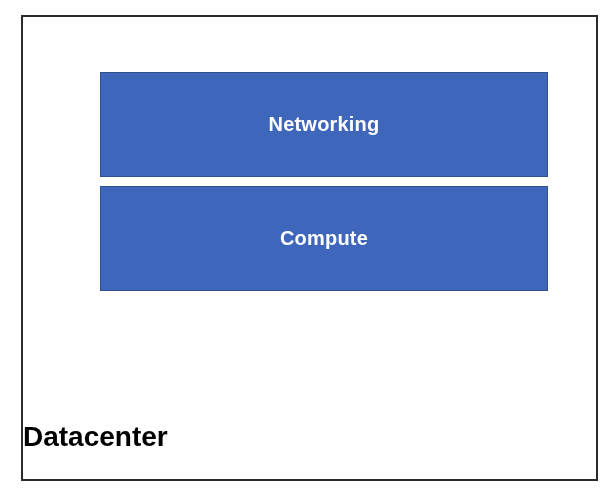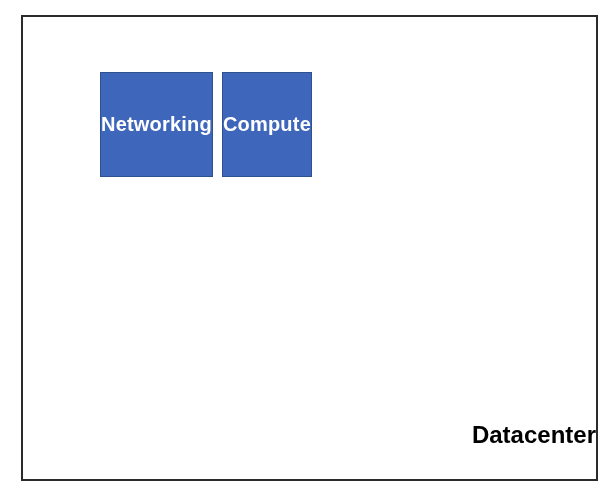--- a/index.html
+++ b/index.html
@@ -26,21 +26,21 @@
     box-sizing: border-box;
     border: 2px solid var(--frame-border, #2b2b2b);
     background: #ffffff;
   }
   .stack {
     position: absolute;
     left: 77px;
     top: 55px;
     width: 448px;
     display: flex;
-    flex-direction: row;
+    flex-direction: column;
     gap: 9px;
   }
   .layer {
     height: 105px;
     box-sizing: border-box;
     background: var(--layer-fill, #3E66BB);
     border: 1px solid var(--layer-border, #2F528F);
     display: flex;
     align-items: center;
     justify-content: center;
@@ -49,23 +49,23 @@
     color: var(--label-text, #ffffff);
     font-size: 20px;
     font-weight: 600;
     letter-spacing: 0.2px;
   }
   .caption {
     position: absolute;
     left: 0;
     right: 0;
     top: 404px;
-    text-align: right;
+    text-align: left;
     color: var(--caption-text, #000000);
-    font-size: 24px;
+    font-size: 28px;
     font-weight: 600;
   }
 </style>
 </head>
 <body>
 
 <div class="canvas">
   <div class="frame">
     <div class="stack">
       <div class="layer">

